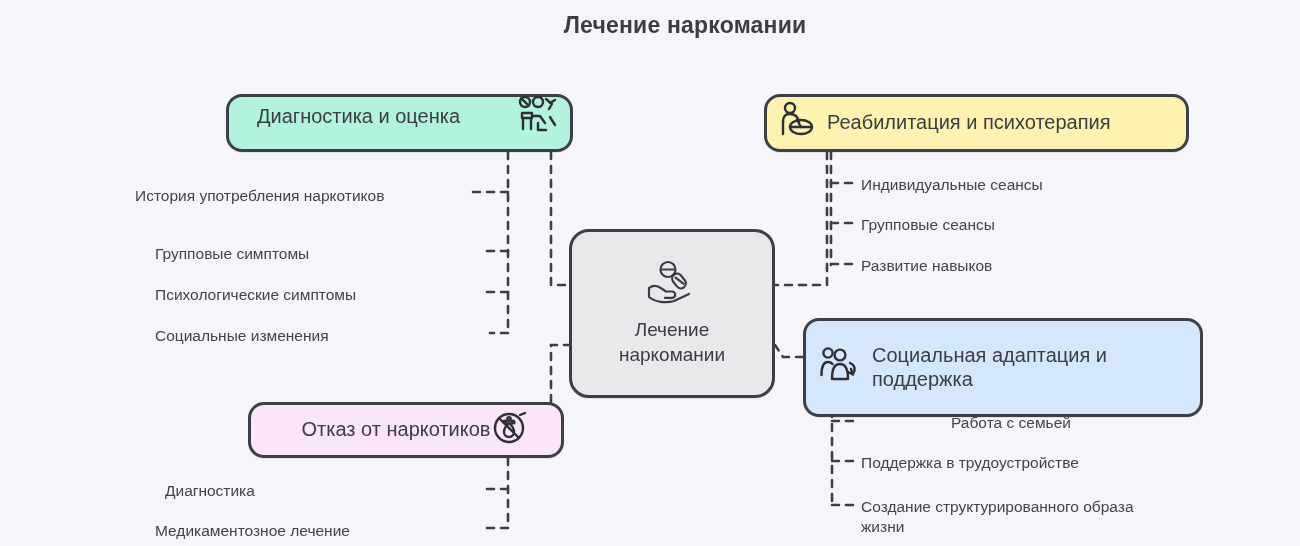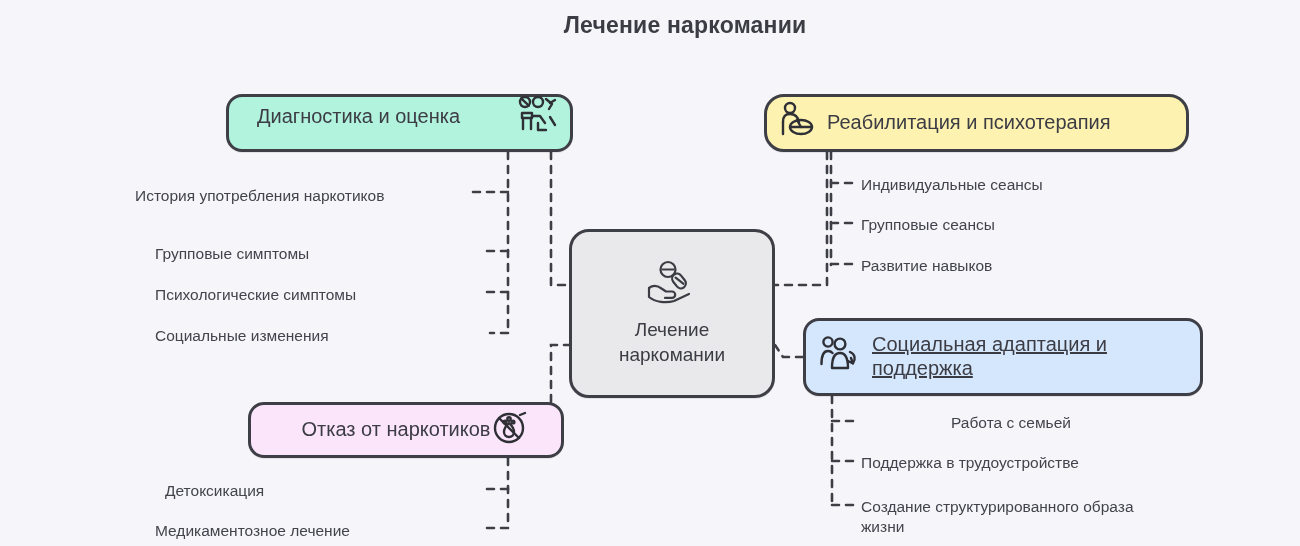--- a/index.html
+++ b/index.html
@@ -52,37 +52,37 @@
     line-height: 1.18;
     white-space: pre-line;
   }
   .node .nicon {
     flex: 0 0 auto;
     display: block;
   }
 
   
   .node-green  { background: #b1f3dc; }
-  .node-yellow { background: #fdf2b0; border-radius: 20px; }
+  .node-yellow { background: #fdf2b0; }
   .node-blue   { background: #d5e7fc; }
   .node-pink   { background: #fbe5fb; }
   .node-center { background: #e9e9ec; }
 
   
   #node-diagnostika {
     left: 191px; top: 94px; width: 347px; height: 58px;
     padding: 0 10px 12px 28px; justify-content: space-between;
   }
   #node-reabilitaciya {
     left: 729px; top: 94px; width: 425px; height: 58px;
     padding: 0 20px 0 10px; gap: 10px;
   }
   #node-socialnaya {
-    left: 768px; top: 318px; width: 400px; height: 78px;
-    padding: 0 18px 0 12px; gap: 10px; text-decoration: underline;
+    left: 768px; top: 318px; width: 400px; height: 99px;
+    padding: 0 18px 0 12px; gap: 10px;
   }
   #node-otkaz {
     left: 213px; top: 402px; width: 316px; height: 56px;
     padding: 0 8px 0 28px; justify-content: center;
   }
   #node-center {
     left: 534px; top: 229px; width: 206px; height: 169px;
     border-radius: 20px;
     flex-direction: column; justify-content: center; align-items: center;
     gap: 6px;
@@ -235,16 +235,16 @@
 
   <div class="subitem left-align" style="left:826px; top:175px; width:300px;">Индивидуальные сеансы</div>
   <div class="subitem left-align" style="left:826px; top:215px; width:300px;">Групповые сеансы</div>
   <div class="subitem left-align" style="left:826px; top:256px; width:300px;">Развитие навыков</div>
 
   <div class="subitem left-align" style="left:826px; top:413px; width:300px;text-align:center;">Работа с семьей</div>
   <div class="subitem left-align" style="left:826px; top:453px; width:300px;">Поддержка в трудоустройстве</div>
   <div class="subitem left-align" style="left:826px; top:497px; width:320px;">Создание структурированного образа
 жизни</div>
 
-  <div class="subitem right-align" style="left:130px; top:481px; width:305px;">Детоксикация</div>
+  <div class="subitem right-align" style="left:130px; top:481px; width:305px;">Диагностика</div>
   <div class="subitem right-align" style="left:120px; top:521px; width:315px;">Медикаментозное лечение</div>
 
 </div>
 
 </body></html>

